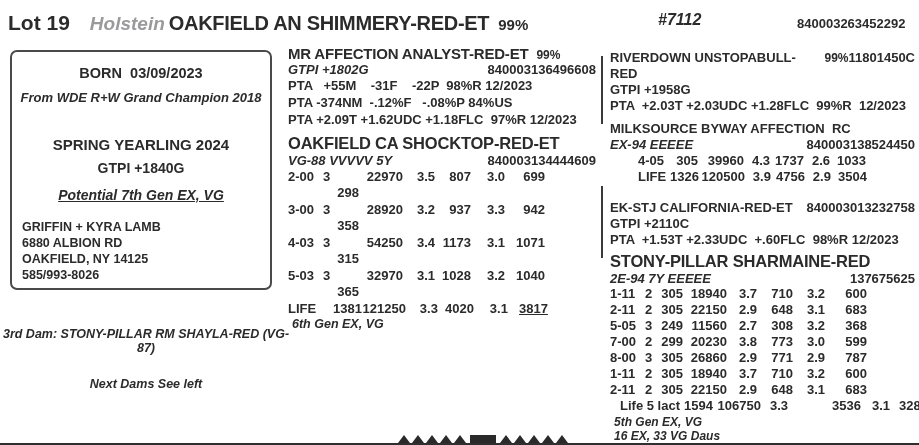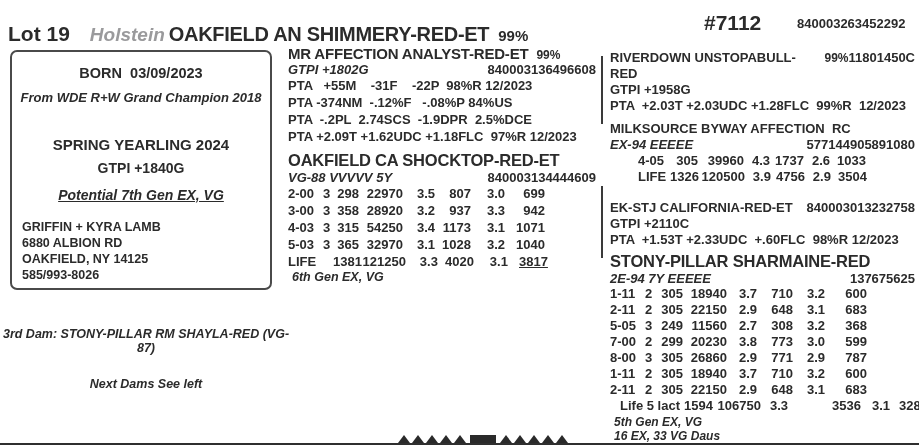--- a/index.html
+++ b/index.html
@@ -7,26 +7,26 @@
     position:relative;
     width:919px;height:445px;
     background:#fff;
     font-family:"Liberation Sans","DejaVu Sans",sans-serif;
     color:#2b2b2b;
     font-weight:700;
     overflow:hidden;
   }
   .pre{white-space:pre;}
   
-  .header{position:absolute;left:8px;top:22px;display:flex;align-items:baseline;}
+  .header{position:absolute;left:8px;top:11px;display:flex;align-items:baseline;}
   .lot{font-size:21px;}
   .breed{font-size:19px;font-style:italic;color:#9a9a9c;margin-left:20px;}
   .animal-name{font-size:20px;margin-left:4px;letter-spacing:-0.3px;}
   .purity-lg{font-size:15px;margin-left:9px;}
-  .lot-number{position:absolute;left:704px;top:11px;font-size:21px;}
+  .lot-number{position:absolute;left:658px;top:11px;font-size:16px;font-style:italic;}
   .header-reg{position:absolute;left:797px;top:16px;font-size:13px;}
   
   .info-box{
     position:absolute;left:10px;top:50px;width:258px;height:236px;
     border:2px solid #4a4a4a;border-radius:7px;
     text-align:center;
   }
   .born{font-size:14.5px;margin-top:13px;white-space:pre;}
   .box-note{font-size:13px;font-style:italic;margin-top:9px;}
   .class-line{font-size:15px;margin-top:31px;}
@@ -57,21 +57,21 @@
   .r-sec2 .rl{line-height:16px;}
   .r-sec3{margin-top:15px;}
   .r-sec3 .rl{line-height:16px;}
   .r-sec4{margin-top:4px;}
   .gd-name{font-size:16.5px;letter-spacing:-0.2px;line-height:19px;}
   
   .rec{display:flex;font-size:13px;line-height:17px;}
   .rec span{text-align:right;flex:0 0 auto;}
   .tbl-mid span:nth-child(1){min-width:32px;text-align:left;}
   .tbl-mid span:nth-child(2){min-width:13px;text-align:center;}
-  .tbl-mid span:nth-child(3){min-width:26px;}
+  .tbl-mid span:nth-child(3){min-width:26px;margin-top:16px;}
   .tbl-mid span:nth-child(4){min-width:44px;}
   .tbl-mid span:nth-child(5){min-width:32px;}
   .tbl-mid span:nth-child(6){min-width:36px;}
   .tbl-mid span:nth-child(7){min-width:34px;}
   .tbl-mid span:nth-child(8){min-width:40px;}
   .tbl-mid-life span:nth-child(1){min-width:45px;text-align:left;}
   .tbl-mid-life span:nth-child(2){min-width:26px;}
   .tbl-mid-life span:nth-child(3){min-width:44px;}
   .tbl-mid-life span:nth-child(4){min-width:32px;}
   .tbl-mid-life span:nth-child(5){min-width:36px;}
@@ -150,21 +150,20 @@
       <span class="sire-name">MR AFFECTION ANALYST-RED-ET</span>
       <span class="purity-sm">99%</span>
     </div>
     <div class="flex-row">
       <span class="gtpi-mid">GTPI +1802G</span>
       <span class="spacer"></span>
       <span class="reg">840003136496608</span>
     </div>
     <div class="pta">PTA   +55M    -31F    -22P  98%R 12/2023</div>
     <div class="pta">PTA -374NM  -.12%F   -.08%P 84%US</div>
-    <div class="pta">PTA  -.2PL  2.74SCS  -1.9DPR  2.5%DCE</div>
     <div class="pta">PTA +2.09T +1.62UDC +1.18FLC  97%R 12/2023</div>
 
     <div class="dam-block">
       <div class="dam-name">OAKFIELD CA SHOCKTOP-RED-ET</div>
       <div class="flex-row">
         <span class="score">VG-88 VVVVV 5Y</span>
         <span class="spacer"></span>
         <span class="reg">840003134444609</span>
       </div>
       <div class="rec tbl-mid">
@@ -234,21 +233,21 @@
       </div>
       <div class="rl">GTPI +1958G</div>
       <div class="rl pre">PTA  +2.03T +2.03UDC +1.28FLC  99%R  12/2023</div>
     </div>
 
     <div class="r-sec2">
       <div class="rl pre">MILKSOURCE BYWAY AFFECTION  RC</div>
       <div class="flex-row rl">
         <span class="score">EX-94 EEEEE</span>
         <span class="spacer"></span>
-        <span class="reg">577144905891080</span>
+        <span class="reg">840003138524450</span>
       </div>
       <div class="rec rec-r tbl-pg">
           <span>4-05</span>
           <span>305</span>
           <span>39960</span>
           <span>4.3</span>
           <span>1737</span>
           <span>2.6</span>
           <span>1033</span>
         </div>

